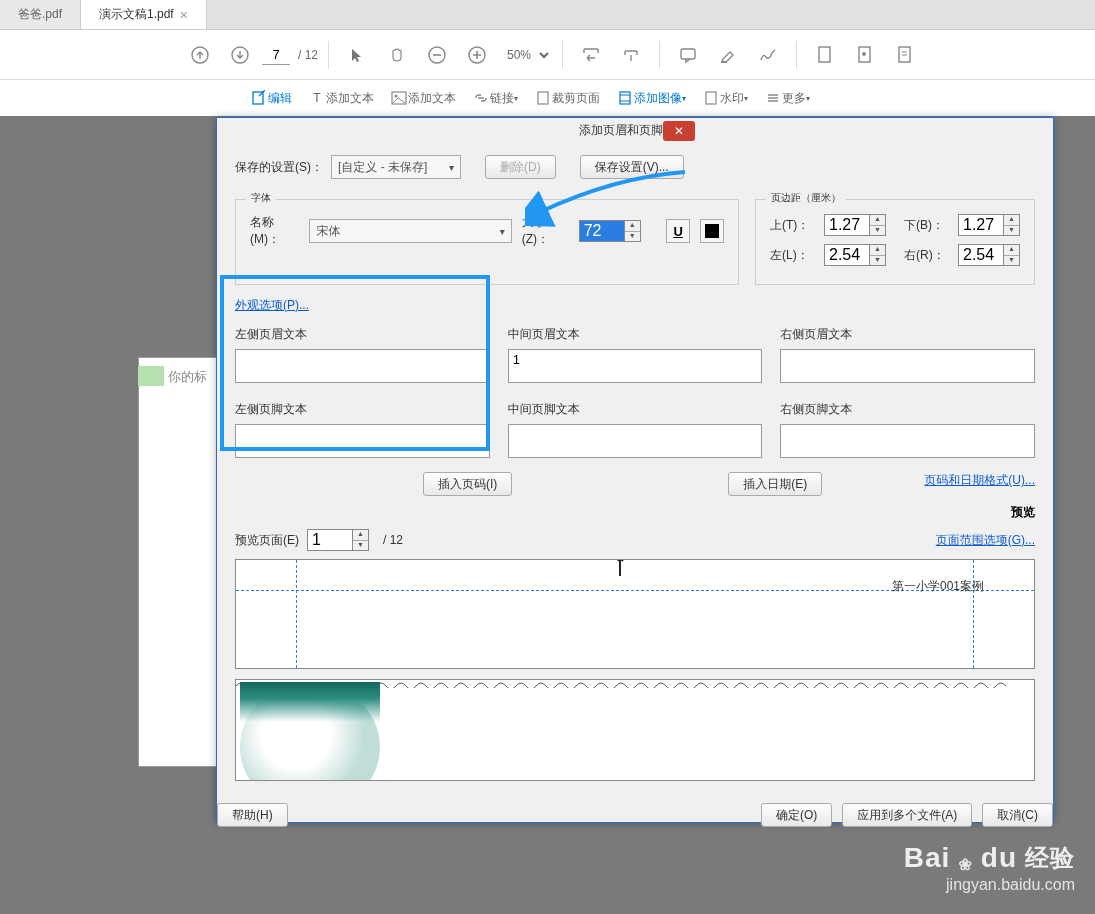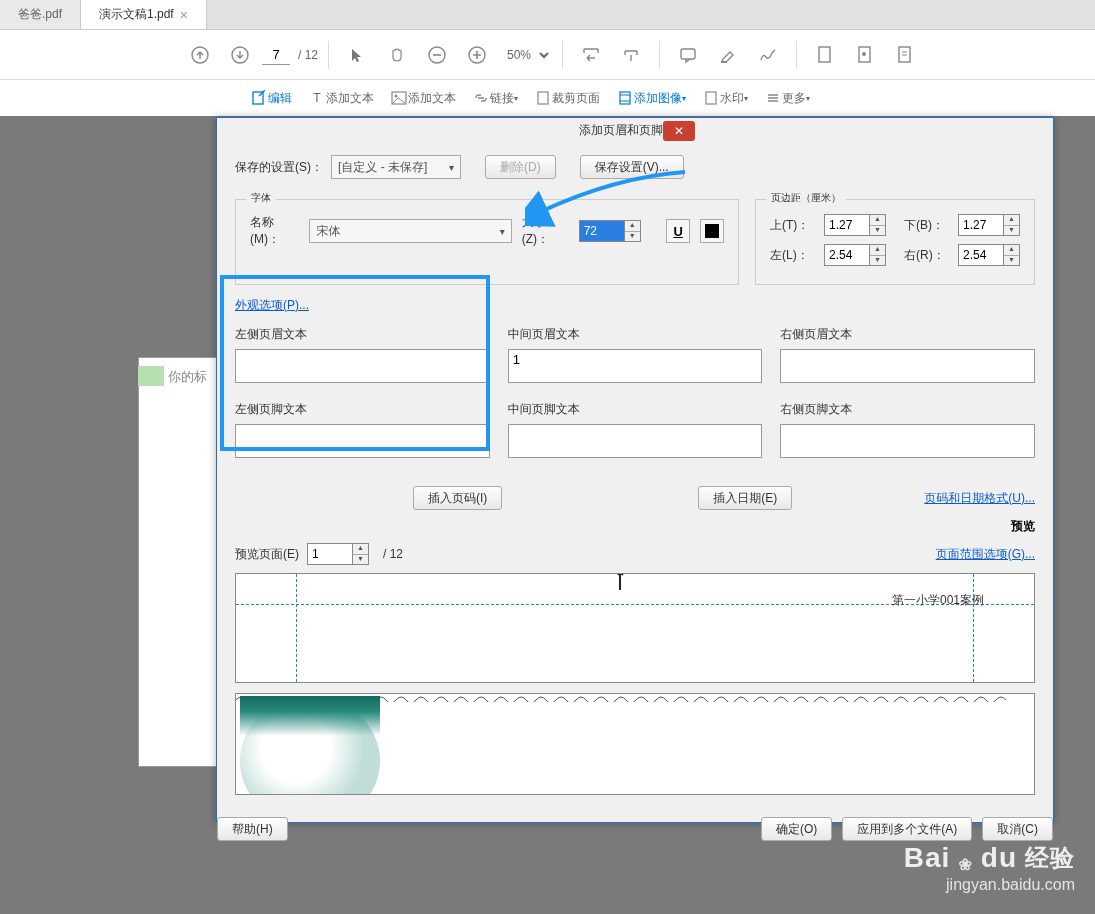--- a/index.html
+++ b/index.html
@@ -42,21 +42,21 @@
 .select-box { height: 24px; border: 1px solid #aaa; background: #f6f6f6; display: flex; align-items: center; padding: 0 6px; font-size: 12px; color: #555; position: relative; }
 .select-box .arrow { margin-left: auto; font-size: 10px; color: #555; }
 .btn { height: 24px; padding: 0 14px; border: 1px solid #aaa; background: linear-gradient(#fefefe,#e8e8e8); font-size: 12px; color: #333; border-radius: 3px; display: inline-flex; align-items: center; cursor: pointer; }
 .btn.disabled { color: #aaa; }
 
 .fieldset { border: 1px solid #ccc; padding: 14px 14px 10px 14px; margin-top: 12px; position: relative; }
 .fieldset-label { position: absolute; top: -9px; left: 10px; background: #f0f0f0; padding: 0 5px; font-size: 10px; color: #333; }
 
 .fs-row { display: flex; align-items: center; gap: 10px; margin-bottom: 8px; }
 .font-select { width: 220px; }
-.num-input { width: 46px; height: 22px; border: 1px solid #888; padding: 0 4px; font-size: 12px; }
+.num-input { width: 46px; height: 22px; border: 1px solid #888; padding: 0 4px; font-size: 16px; }
 .num-input.hilite { background: #2a7de1; color: #fff; }
 .spinner { width: 16px; height: 22px; border: 1px solid #888; border-left: none; display: flex; flex-direction: column; }
 .spinner div { flex: 1; font-size: 7px; text-align: center; line-height: 1; color: #555; border-bottom: 1px solid #aaa; }
 .spinner div:last-child { border: none; }
 .under-btn { width: 26px; height: 24px; border: 1px solid #aaa; background: #f6f6f6; display: flex; align-items: center; justify-content: center; font-size: 13px; text-decoration: underline; font-weight: bold; }
 .color-btn { width: 26px; height: 24px; border: 1px solid #aaa; background: #f6f6f6; display: flex; align-items: center; justify-content: center; }
 .color-sw { width: 14px; height: 14px; background: #000; }
 
 
 .link-sm { font-size: 12px; color: #0b5bd3; text-decoration: underline; cursor: pointer; }
@@ -361,21 +361,21 @@
 
     <div class="hf-grid">
       <div class="hf-cell"><span class="lbl">左侧页眉文本</span><textarea class="hf-input" style=""></textarea></div>
       <div class="hf-cell"><span class="lbl">中间页眉文本</span><textarea class="hf-input" style="">1</textarea></div>
       <div class="hf-cell"><span class="lbl">右侧页眉文本</span><textarea class="hf-input" style=""></textarea></div>
       <div class="hf-cell"><span class="lbl">左侧页脚文本</span><textarea class="hf-input" style=""></textarea></div>
       <div class="hf-cell"><span class="lbl">中间页脚文本</span><textarea class="hf-input" style=""></textarea></div>
       <div class="hf-cell"><span class="lbl">右侧页脚文本</span><textarea class="hf-input" style=""></textarea></div>
     </div>
 
-    <div style="display:flex;align-items:center;margin-top:24px;gap:18px">
+    <div style="display:flex;margin-top:10px;gap:28px">
       <div style="width:160px"></div>
       <button class="btn">插入页码(I)</button>
       <div style="width:160px"></div>
       <button class="btn">插入日期(E)</button>
       <div style="flex:1"></div>
       <span class="link-sm">页码和日期格式(U)...</span>
     </div>
 
     <div class="preview-head">预览</div>
     <div class="row" style="margin-bottom:8px">

